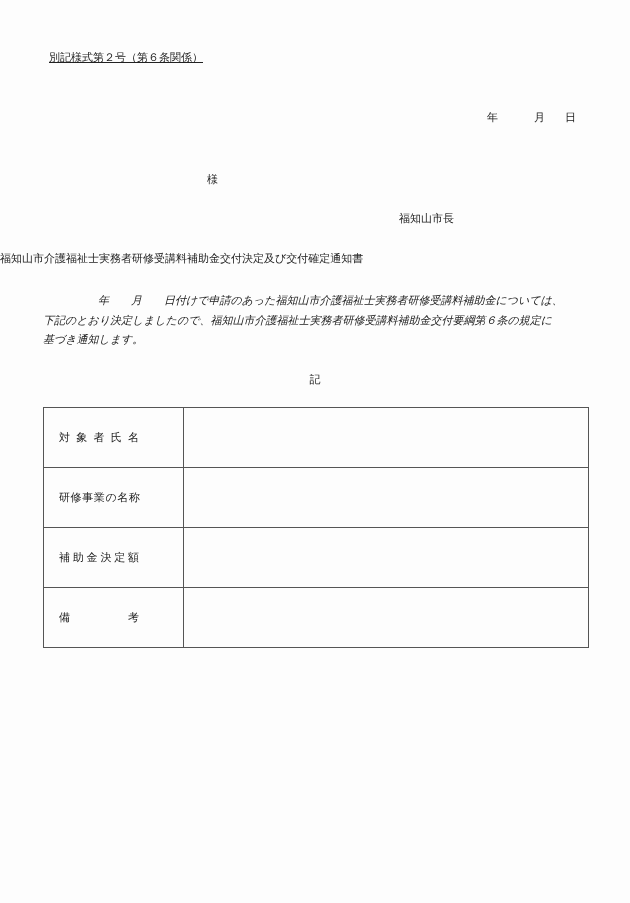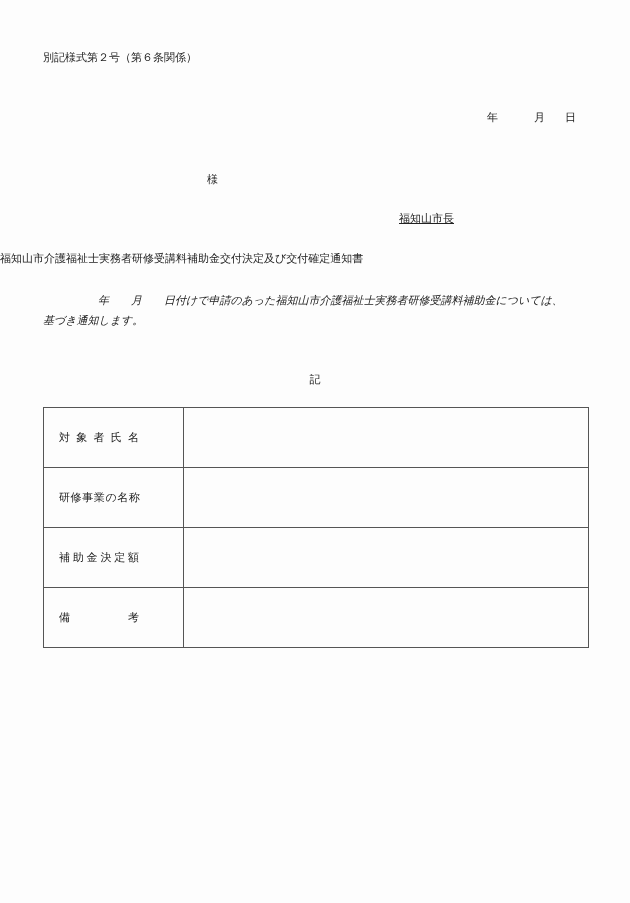--- a/index.html
+++ b/index.html
@@ -2,25 +2,25 @@
 <html><head>
   <meta charset="utf-8">
   <style>
     html, body { margin: 0; padding: 0; background: #fdfdfd; }
     body {
       width: 630px; height: 903px; position: relative; overflow: hidden;
       font-family: "DejaVu Serif", "Liberation Serif", serif;
       color: #222; font-size: 11px;
     }
     .abs { position: absolute; white-space: nowrap; }
-    #form-number { left: 43px; top: 50px; }
+    #form-number { left: 49px; top: 50px; text-decoration: underline; }
     #date-line { left: 487px; top: 110px; text-decoration: underline; }
     #date-line span { display: inline-block; }
     #addressee { left: 207px; top: 172px; }
-    #sender { left: 399px; top: 211px; text-decoration: underline; }
+    #sender { left: 399px; top: 211px; }
     #doc-title { left: 0; width: 630px; top: 251px; }
     #body-text { left: 43px; top: 291px; width: 545px; line-height: 19.5px; white-space: normal; }
     #body-text p { margin: 0; font-style: italic; }
     #ki { left: 0; width: 630px; text-align: center; top: 372px; }
     table#info-table {
       position: absolute; left: 43px; top: 407px; width: 546px;
       border-collapse: collapse;
     }
     #info-table td { border: 1px solid #555; height: 59px; padding: 0; }
     #info-table td.label { width: 110px; padding-left: 15px; padding-right: 14px; }
@@ -37,20 +37,21 @@
 </div>
 
 <div id="addressee" class="abs">様</div>
 
 <div id="sender" class="abs">福知山市長</div>
 
 <div id="doc-title" class="abs">福知山市介護福祉士実務者研修受講料補助金交付決定及び交付確定通知書</div>
 
 <div id="body-text" class="abs">
   <p>　　　　　年　　月　　日付けで申請のあった福知山市介護福祉士実務者研修受講料補助金については、</p>
+  <p>下記のとおり決定しましたので、福知山市介護福祉士実務者研修受講料補助金交付要綱第６条の規定に</p>
   <p>基づき通知します。</p>
 </div>
 
 <div id="ki" class="abs">記</div>
 
 <table id="info-table">
   <tbody>
       <tr>
     <td class="label">
       <div class="spread" style="width:80px">

